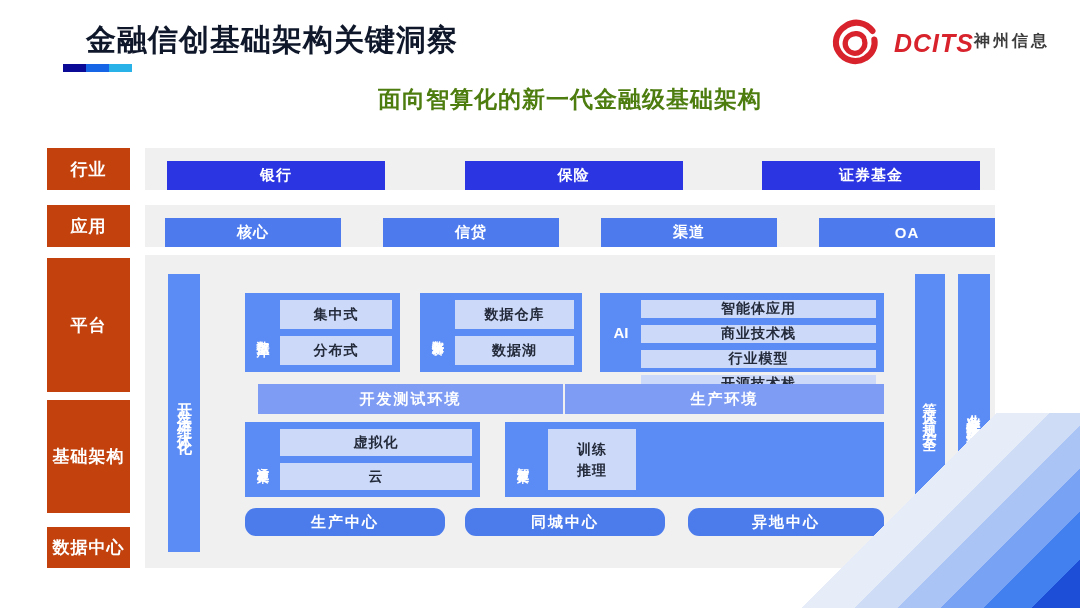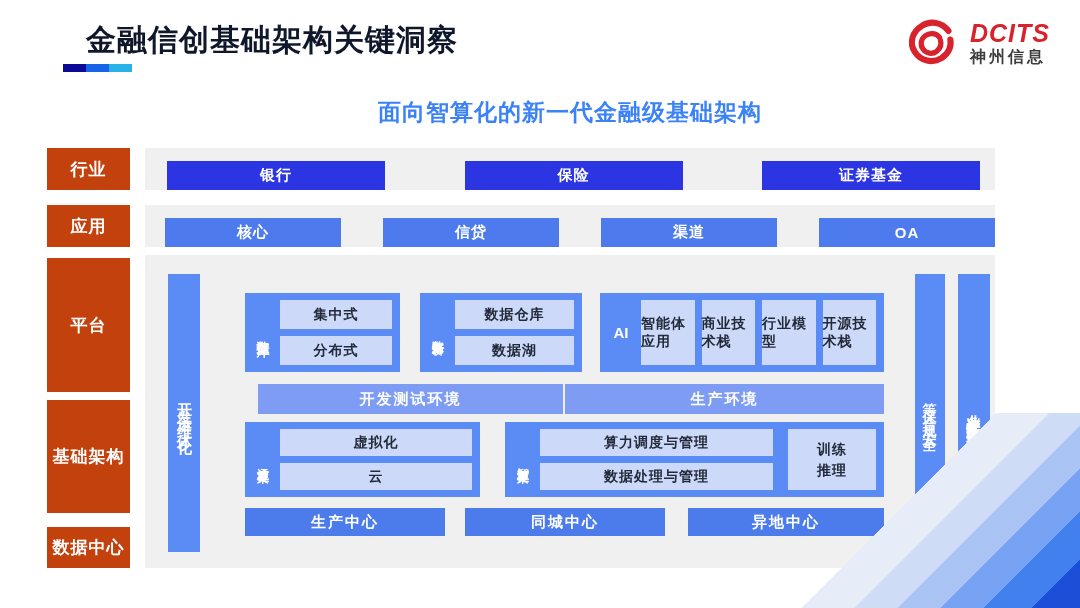--- a/index.html
+++ b/index.html
@@ -13,26 +13,26 @@
     position:absolute;left:62px;top:20px;
     font-size:30px;font-weight:bold;color:#0f172a;letter-spacing:1px;margin-left:24px;
   }
   .title-underline{position:absolute;left:63px;top:64px;display:flex;}
   .title-underline span{width:23px;height:8px;display:block;}
   .seg1{background:#0a0a96;}
   .seg2{background:#1565e6;}
   .seg3{background:#29b2e8;}
   .logo{position:absolute;right:30px;top:16px;display:flex;align-items:center;gap:8px;}
   .logo-icon{width:56px;height:54px;display:block;}
-  .logo-text{display:flex;flex-direction:column;line-height:1.05;}
+  .logo-text{display:flex;line-height:1.05;}
   .logo-brand{font-size:25px;font-weight:bold;font-style:italic;color:#d8222c;letter-spacing:1px;}
   .logo-company{font-size:16px;font-weight:bold;color:#3c3c3c;letter-spacing:3px;margin-top:3px;}
   .subtitle{
-    position:absolute;left:145px;top:97px;width:850px;text-align:center;
-    font-size:23px;font-weight:bold;color:#3b82f6;letter-spacing:1px;
+    position:absolute;left:145px;top:84px;width:850px;text-align:center;
+    font-size:23px;font-weight:bold;color:#4d7c0f;letter-spacing:1px;
   }
   
   .navy-label{
     position:absolute;left:47px;width:83px;background:#c2410c;color:#fff;
     display:flex;align-items:center;justify-content:center;
     font-size:17px;font-weight:bold;letter-spacing:1px;z-index:3;
   }
   .strip{position:absolute;left:145px;width:850px;background:#f0f0f1;z-index:2;}
   .row-flex{display:flex;align-items:flex-end;height:100%;justify-content:space-between;}
   .btn{
@@ -61,27 +61,27 @@
   }
   .group-col{flex:1;display:flex;flex-direction:column;gap:7px;}
   .light-box{
     background:#ccd9f8;color:#232a3a;font-size:14px;font-weight:bold;
     display:flex;align-items:center;justify-content:center;flex:1;letter-spacing:1px;
   }
   .ai-hlabel{
     color:#fff;font-weight:bold;font-size:15px;display:flex;align-items:center;
     justify-content:center;width:26px;
   }
-  .ai-grid{flex:1;display:grid;grid-template-columns:1fr 1fr 1fr 1fr;gap:7px;}
+  .ai-grid{flex:1;display:grid;grid-template-columns:1fr;gap:7px;}
   .env-bar,.center-bar{
     position:absolute;color:#fff;font-weight:bold;font-size:15px;letter-spacing:2px;
     display:flex;align-items:center;justify-content:center;
   }
   .env-bar{background:#7e9cf3;height:30px;top:129px;}
-  .center-bar{background:#4c7ceb;height:28px;top:253px;}
+  .center-bar{background:#4c7ceb;height:28px;top:253px;border-radius:11px;}
   .train-box{
     background:#ccd9f8;color:#232a3a;font-size:14px;font-weight:bold;width:88px;
     display:flex;align-items:center;justify-content:center;text-align:center;
     margin-left:8px;letter-spacing:1px;
   }
   .train-box .inner{width:2.3em;line-height:1.5;}
   
   .corner-decoration{
     position:absolute;right:0;bottom:0;width:285px;height:195px;z-index:4;pointer-events:none;
     background:linear-gradient(135deg,
@@ -180,24 +180,20 @@
   <div class="group" style="left:100px;top:167px;width:235px;height:75px;">
     <div class="group-vlabel" style="font-size:12px;">通算框架</div>
     <div class="group-col">
       <div class="light-box">虚拟化</div>
       <div class="light-box">云</div>
     </div>
   </div>
 
   <div class="group" style="left:360px;top:167px;width:379px;height:75px;">
     <div class="group-vlabel" style="font-size:12px;">智算框架</div>
-    <div class="group-col">
-      <div class="light-box">算力调度与管理</div>
-      <div class="light-box">数据处理与管理</div>
-    </div>
     <div class="train-box">
       <div class="inner">训练推理</div>
     </div>
   </div>
 
   <div class="center-bar" style="left:100px;width:200px;">生产中心</div>
   <div class="center-bar" style="left:320px;width:200px;">同城中心</div>
   <div class="center-bar" style="left:543px;width:196px;">异地中心</div>
 
   <div class="vbar sec-bar">等保合规安全</div>

